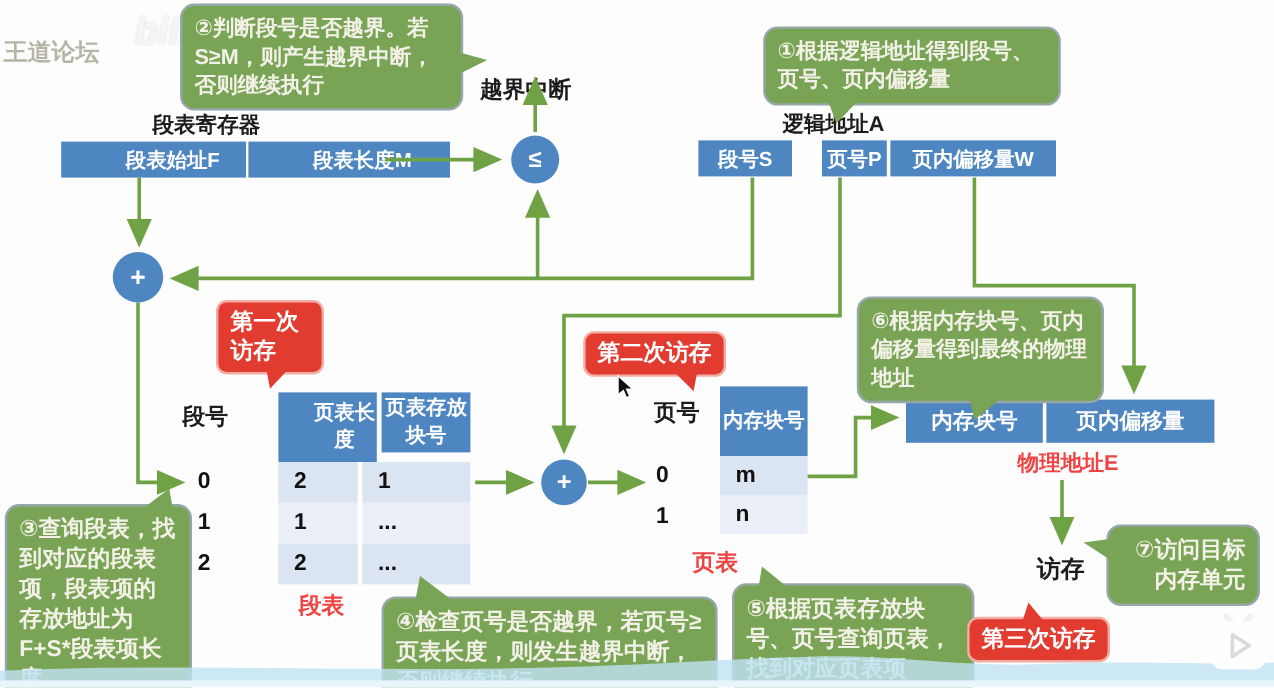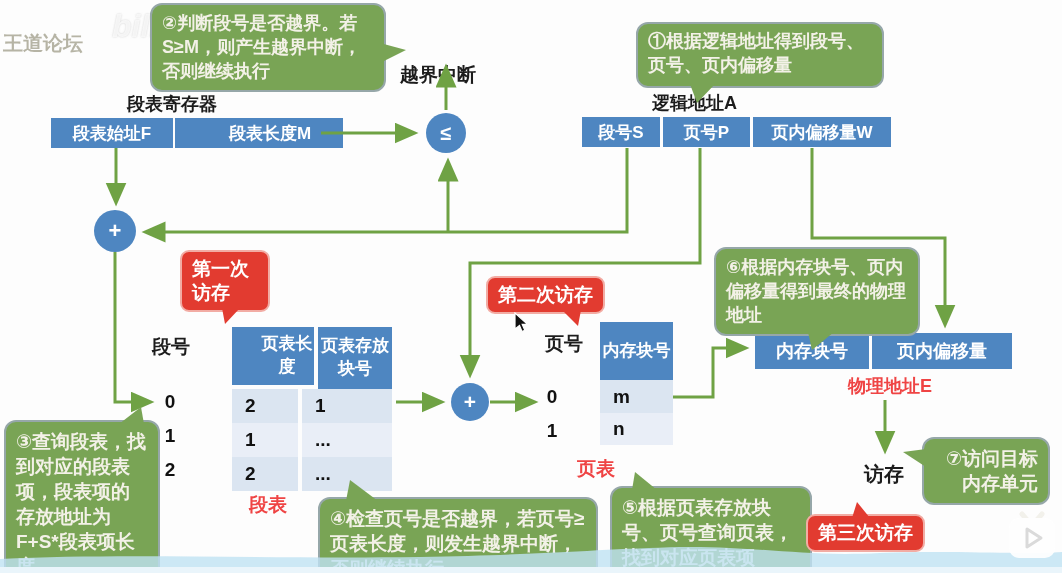--- a/index.html
+++ b/index.html
@@ -68,54 +68,54 @@
 
   <div class="gb" style="left:150px;top:3px;width:212px;">
     <span>②判断段号是否越界。若S≥M，则产生越界中断，否则继续执行</span>
     <span class="tail" style="right:-22px;top:38px;border-top:7px solid transparent;border-bottom:13px solid transparent;border-left:26px solid #79a455;"></span>
   </div>
 
   <div class="lbl" style="left:400px;top:29px;font-size:19px;margin-top:33px;">越界中断</div>
 
   <div class="lbl" style="left:127px;top:92px;font-size:18px;">段表寄存器</div>
   <div class="brow" style="left:51px;top:118px;gap:2px;">
-    <div class="bcell" style="width:122px;height:30px;font-size:17px;">段表始址F</div>
+    <div class="bcell" style="width:122px;height:30px;font-size:17px;padding-left:32px;">段表始址F</div>
     <div class="bcell" style="width:146px;height:30px;font-size:17px;padding-left:22px;">段表长度M</div>
   </div>
 
   <div class="circle" style="left:426px;top:113px;width:40px;height:40px;font-size:20px;">≤</div>
 
-  <div class="gb" style="left:636px;top:22px;width:224px;font-family:Liberation Mono, monospace;">
+  <div class="gb" style="left:636px;top:22px;width:224px;">
     <span>①根据逻辑地址得到段号、页号、页内偏移量</span>
     <span class="tail" style="bottom:-17px;left:52px;border-top:19px solid #79a455;border-left:7px solid transparent;border-right:18px solid transparent;"></span>
   </div>
   <div class="lbl" style="left:652px;top:91px;font-size:18px;">逻辑地址A</div>
   <div class="brow" style="left:582px;top:117px;">
     <div class="bcell" style="width:78px;height:30px;font-size:17px;">段号S</div>
-    <div class="bcell" style="width:87px;height:30px;font-size:17px;">页号P</div>
+    <div class="bcell" style="width:54px;height:30px;font-size:17px;margin-left:22px;">页号P</div>
     <div class="bcell" style="width:138px;height:30px;font-size:17px;">页内偏移量W</div>
   </div>
 
   <div class="circle" style="left:94px;top:210px;width:42px;height:42px;font-size:22px;">+</div>
 
   <div class="rb" style="left:180px;top:250px;width:66px;">
     <span>第一次访存</span>
     <span class="tail" style="bottom:-14px;left:40px;border-top:16px solid #e23b30;border-left:3px solid transparent;border-right:15px solid transparent;"></span>
   </div>
 
   <div class="lbl" style="left:152px;top:334px;font-size:19px;">段号</div>
   <div class="idcol" style="left:158px;top:385px;width:24px;">
     <div>0</div>
     <div>1</div>
     <div>2</div>
   </div>
   <div class="abs" style="left:232px;top:327px;width:160px;">
     <div style="display:flex;gap:4px;">
       <div class="bcell" style="width:66px;height:58px;font-size:17px;text-align:center;white-space:normal;line-height:1.35;padding-left:28px;">页表长度</div>
-      <div class="bcell" style="width:90px;height:62px;font-size:17px;text-align:center;white-space:normal;line-height:1.35;">页表存放块号</div>
+      <div class="bcell" style="width:90px;height:50px;font-size:17px;text-align:center;white-space:normal;line-height:1.35;">页表存放块号</div>
     </div>
     <div style="display:flex;gap:4px;">
       <div class="cellv rowdark" style="width:53px;height:34px;">2</div>
       <div class="cellv rowdark" style="width:77px;height:34px;">1</div>
     </div>
     <div style="display:flex;gap:4px;">
       <div class="cellv rowlight" style="width:53px;height:34px;">1</div>
       <div class="cellv rowlight" style="width:77px;height:34px;">...</div>
     </div>
     <div style="display:flex;gap:4px;">

